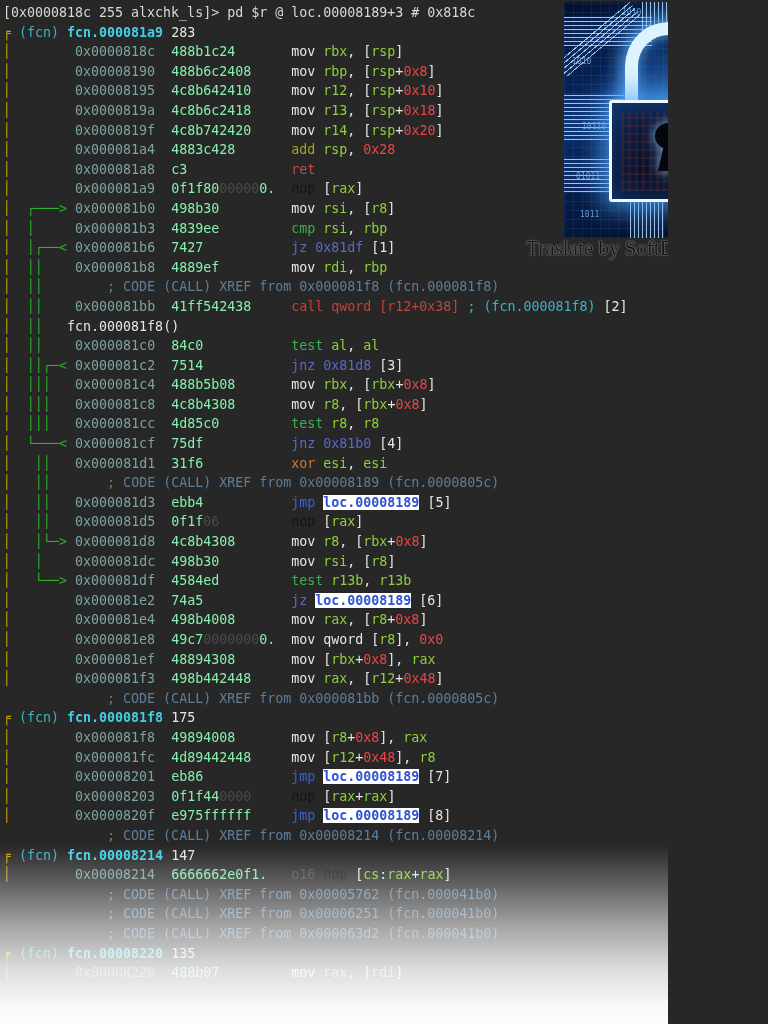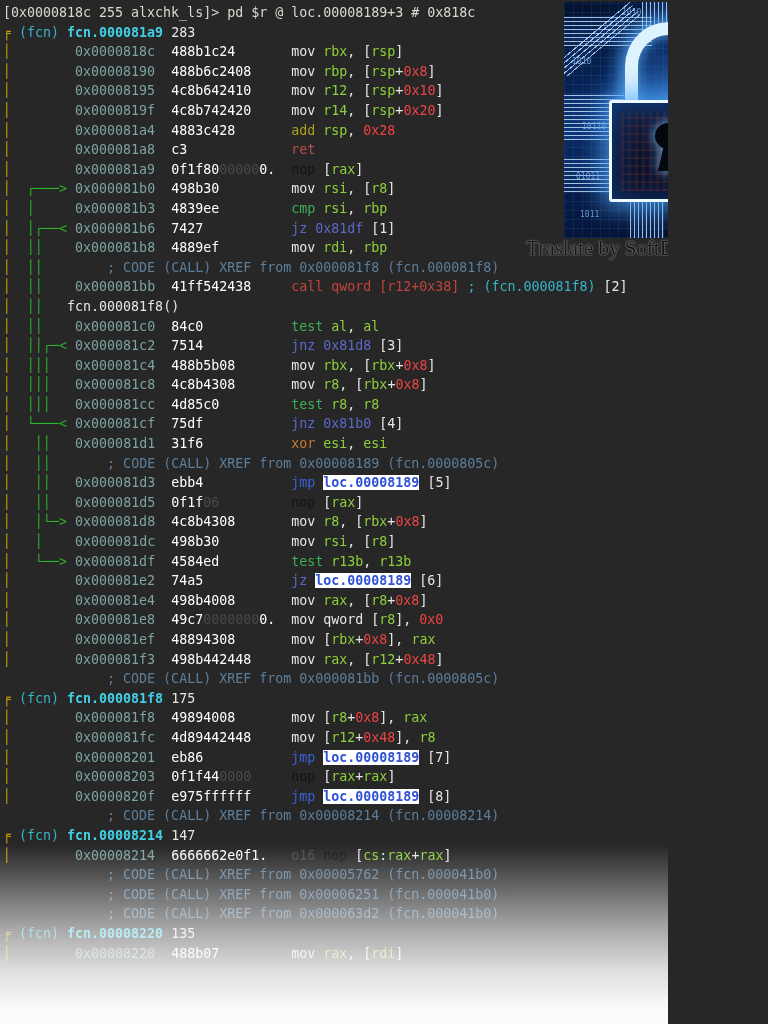--- a/index.html
+++ b/index.html
@@ -6,21 +6,21 @@
   .screen{position:relative;width:668px;height:1024px;background:#272727;overflow:hidden;}
 
   
   .terminal{position:absolute;inset:0;padding:3px 0 0 3px;
     font-family:"DejaVu Sans Mono",monospace;font-size:13.3px;line-height:19.6px;}
   .ln{white-space:pre;height:19.6px;}
   .sg-p {color:#d9d9cf;}
   .sg-y {color:#c9a000;}
   .sg-g {color:#2bb62b;}
   .sg-a {color:#7da3a3;}
-  .sg-b {color:#ffffff;}
+  .sg-b {color:#86efac;}
   .sg-d {color:#4a4a4a;}
   .sg-w {color:#e6e6e2;}
   .sg-r {color:#8dd13a;}
   .sg-n {color:#ef4444;}
   .sg-oG{color:#3fae53;}
   .sg-jc{color:#5b68c9;}
   .sg-jm{color:#3a60d8;}
   .sg-fl{color:#2e51d6;background:#ffffff;font-weight:bold;}
   .sg-oR{color:#c2443a;}
   .sg-rt{color:#bf4f4f;}
@@ -94,20 +94,21 @@
 
 <div class="screen">
 
   <div class="terminal">
     <div id="disasm">
         <div class="ln"><span class="sg-p">[0x0000818c 255 alxchk_ls]&gt; pd $r @ loc.00008189+3 # 0x818c</span></div>
         <div class="ln"><span class="sg-y">╒ </span><span class="sg-cy">(fcn) </span><span class="sg-f">fcn.000081a9</span><span class="sg-w"> 283</span></div>
         <div class="ln"><span class="sg-y">│</span><span class="sg-w">        </span><span class="sg-a">0x0000818c  </span><span class="sg-b">488b1c24       </span><span class="sg-w">mov </span><span class="sg-r">rbx</span><span class="sg-w">, [</span><span class="sg-r">rsp</span><span class="sg-w">]</span></div>
         <div class="ln"><span class="sg-y">│</span><span class="sg-w">        </span><span class="sg-a">0x00008190  </span><span class="sg-b">488b6c2408     </span><span class="sg-w">mov </span><span class="sg-r">rbp</span><span class="sg-w">, [</span><span class="sg-r">rsp</span><span class="sg-w">+</span><span class="sg-n">0x8</span><span class="sg-w">]</span></div>
         <div class="ln"><span class="sg-y">│</span><span class="sg-w">        </span><span class="sg-a">0x00008195  </span><span class="sg-b">4c8b642410     </span><span class="sg-w">mov </span><span class="sg-r">r12</span><span class="sg-w">, [</span><span class="sg-r">rsp</span><span class="sg-w">+</span><span class="sg-n">0x10</span><span class="sg-w">]</span></div>
+        <div class="ln"><span class="sg-y">│</span><span class="sg-w">        </span><span class="sg-a">0x0000819a  </span><span class="sg-b">4c8b6c2418     </span><span class="sg-w">mov </span><span class="sg-r">r13</span><span class="sg-w">, [</span><span class="sg-r">rsp</span><span class="sg-w">+</span><span class="sg-n">0x18</span><span class="sg-w">]</span></div>
         <div class="ln"><span class="sg-y">│</span><span class="sg-w">        </span><span class="sg-a">0x0000819f  </span><span class="sg-b">4c8b742420     </span><span class="sg-w">mov </span><span class="sg-r">r14</span><span class="sg-w">, [</span><span class="sg-r">rsp</span><span class="sg-w">+</span><span class="sg-n">0x20</span><span class="sg-w">]</span></div>
         <div class="ln"><span class="sg-y">│</span><span class="sg-w">        </span><span class="sg-a">0x000081a4  </span><span class="sg-b">4883c428       </span><span class="sg-oY">add </span><span class="sg-r">rsp</span><span class="sg-w">, </span><span class="sg-n">0x28</span></div>
         <div class="ln"><span class="sg-y">│</span><span class="sg-w">        </span><span class="sg-a">0x000081a8  </span><span class="sg-b">c3             </span><span class="sg-rt">ret</span></div>
         <div class="ln"><span class="sg-y">│</span><span class="sg-w">        </span><span class="sg-a">0x000081a9  </span><span class="sg-b">0f1f80</span><span class="sg-d">00000</span><span class="sg-b">0.</span><span class="sg-w">  </span><span class="sg-oN">nop</span><span class="sg-w"> [</span><span class="sg-r">rax</span><span class="sg-w">]</span></div>
         <div class="ln"><span class="sg-y">│</span><span class="sg-w">  </span><span class="sg-g">┌───&gt; </span><span class="sg-a">0x000081b0  </span><span class="sg-b">498b30         </span><span class="sg-w">mov </span><span class="sg-r">rsi</span><span class="sg-w">, [</span><span class="sg-r">r8</span><span class="sg-w">]</span></div>
         <div class="ln"><span class="sg-y">│</span><span class="sg-w">  </span><span class="sg-g">│</span><span class="sg-w">     </span><span class="sg-a">0x000081b3  </span><span class="sg-b">4839ee         </span><span class="sg-oG">cmp </span><span class="sg-r">rsi</span><span class="sg-w">, </span><span class="sg-r">rbp</span></div>
         <div class="ln"><span class="sg-y">│</span><span class="sg-w">  </span><span class="sg-g">│┌──&lt; </span><span class="sg-a">0x000081b6  </span><span class="sg-b">7427           </span><span class="sg-jc">jz 0x81df</span><span class="sg-w"> [1]</span></div>
         <div class="ln"><span class="sg-y">│</span><span class="sg-w">  </span><span class="sg-g">││</span><span class="sg-w">    </span><span class="sg-a">0x000081b8  </span><span class="sg-b">4889ef         </span><span class="sg-w">mov </span><span class="sg-r">rdi</span><span class="sg-w">, </span><span class="sg-r">rbp</span></div>
         <div class="ln"><span class="sg-y">│</span><span class="sg-w">  </span><span class="sg-g">││</span><span class="sg-w">        </span><span class="sg-c">; CODE (CALL) XREF from 0x000081f8 (fcn.000081f8)</span></div>
         <div class="ln"><span class="sg-y">│</span><span class="sg-w">  </span><span class="sg-g">││</span><span class="sg-w">    </span><span class="sg-a">0x000081bb  </span><span class="sg-b">41ff542438     </span><span class="sg-oR">call qword [r12+0x38]</span><span class="sg-w"> </span><span class="sg-cy">; (fcn.000081f8)</span><span class="sg-w"> [2]</span></div>

